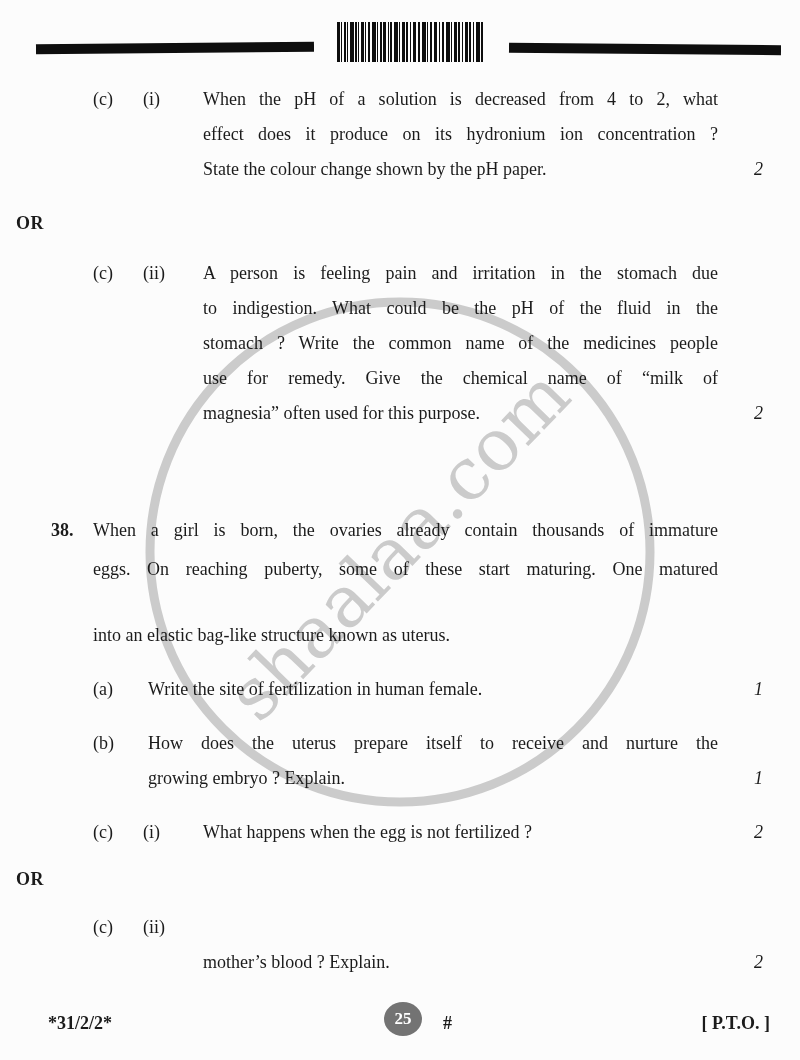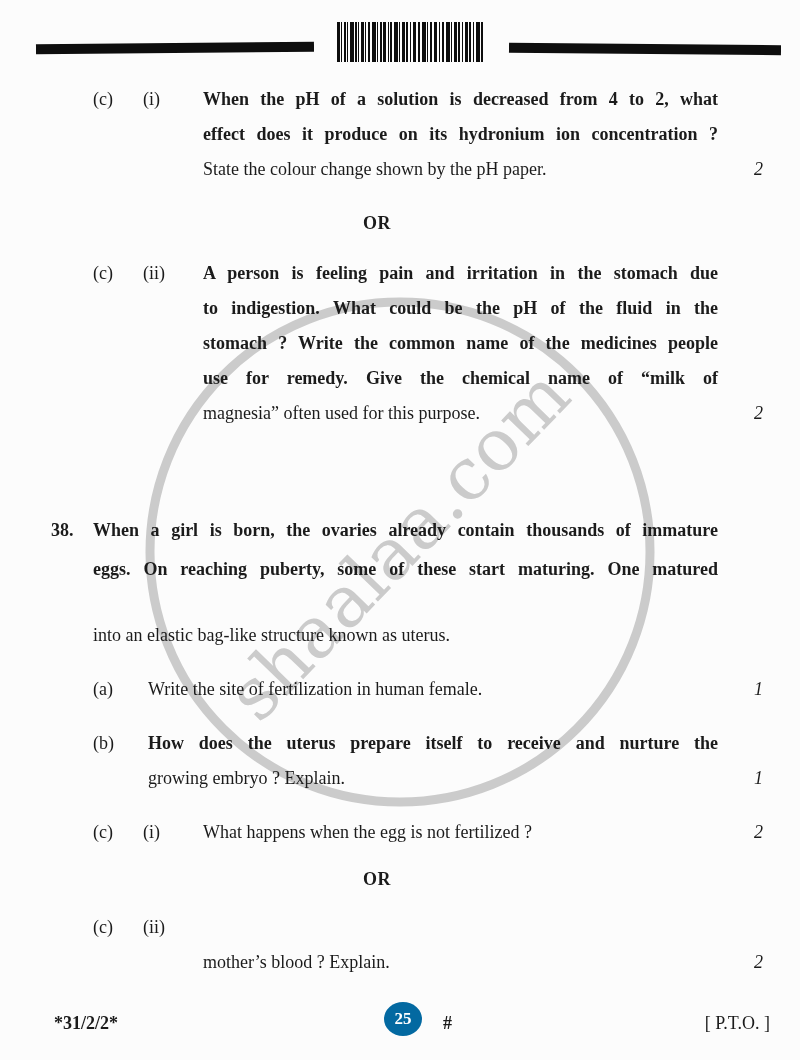--- a/index.html
+++ b/index.html
@@ -22,33 +22,33 @@
   
   .watermark-layer{left:0;top:0;width:800px;height:1060px;z-index:0;pointer-events:none;}
   
   .txt{z-index:1;line-height:35px;}
   .lbl1{left:93px;width:50px;}
   .lbl2{left:143px;width:55px;}
   .qnum{left:40px;width:50px;font-weight:bold;margin-left:11px;}
   .cbody{left:203px;width:515px;}
   .abody{left:148px;width:570px;}
   .ibody{left:93px;width:625px;}
-  .jline{text-align:justify;text-align-last:justify;font-weight:bold;}
+  .jline{text-align:justify;text-align-last:justify;}
   .lline{text-align:left;white-space:nowrap;}
   .marks{left:690px;width:73px;text-align:right;font-style:italic;}
-  .or{left:2px;width:750px;text-align:center;font-weight:bold;letter-spacing:0.5px;}
+  .or{left:16px;width:750px;text-align:left;font-weight:bold;letter-spacing:0.5px;}
   
-  .footer-code{left:54px;top:1006px;font-weight:bold;line-height:34px;}
+  .footer-code{left:48px;top:1006px;font-weight:bold;line-height:34px;}
   .page-circle{
     left:384px;top:1002px;width:38px;height:34px;border-radius:50%;
-    background:#0369a1;color:#ffffff;font-weight:bold;font-size:17px;
+    background:#737373;color:#ffffff;font-weight:bold;font-size:17px;
     text-align:center;line-height:34px;
   }
   .footer-hash{left:443px;top:1006px;font-weight:bold;line-height:34px;}
-  .footer-pto{right:30px;top:1006px;font-weight:normal;line-height:34px;}
+  .footer-pto{right:30px;top:1006px;font-weight:bold;line-height:34px;}
 </style>
 </head>
 <body>
 
 <div id="page">
 
   <svg class="abs watermark-layer" viewBox="0 0 800 1060" xmlns="http://www.w3.org/2000/svg">
     <circle cx="400" cy="552" r="250" fill="none" stroke="#cbcbcb" stroke-width="9"></circle>
     <text x="402" y="568" transform="rotate(-46 402 548)" text-anchor="middle" font-family="DejaVu Serif, serif" font-size="72" fill="#cbcbcb">shaalaa.com</text>
   </svg>

